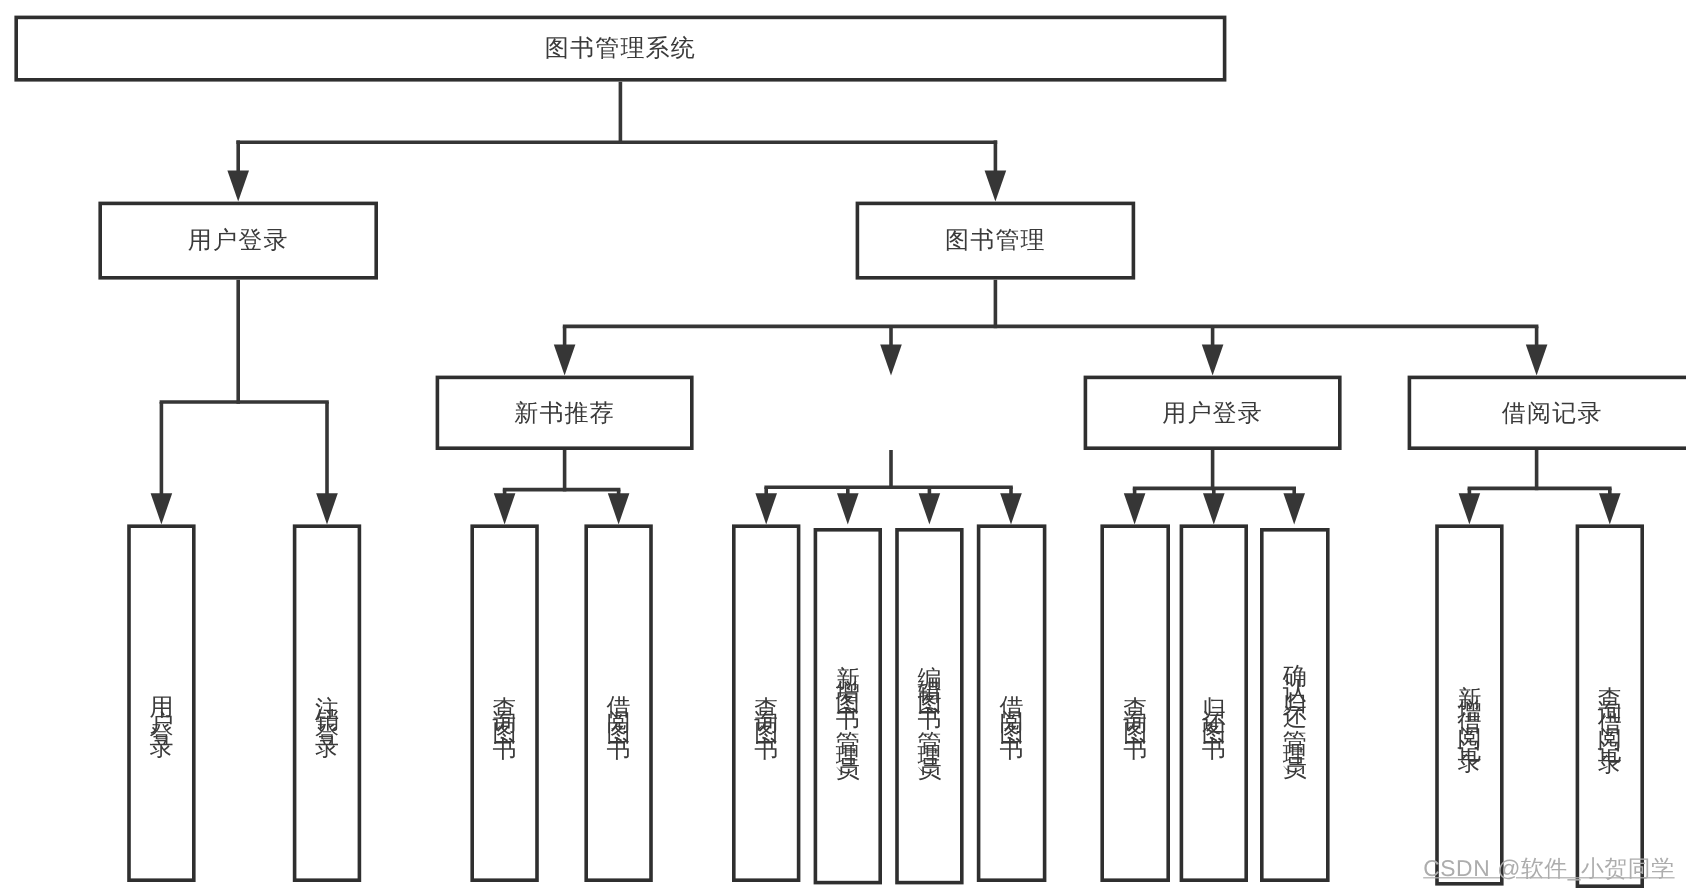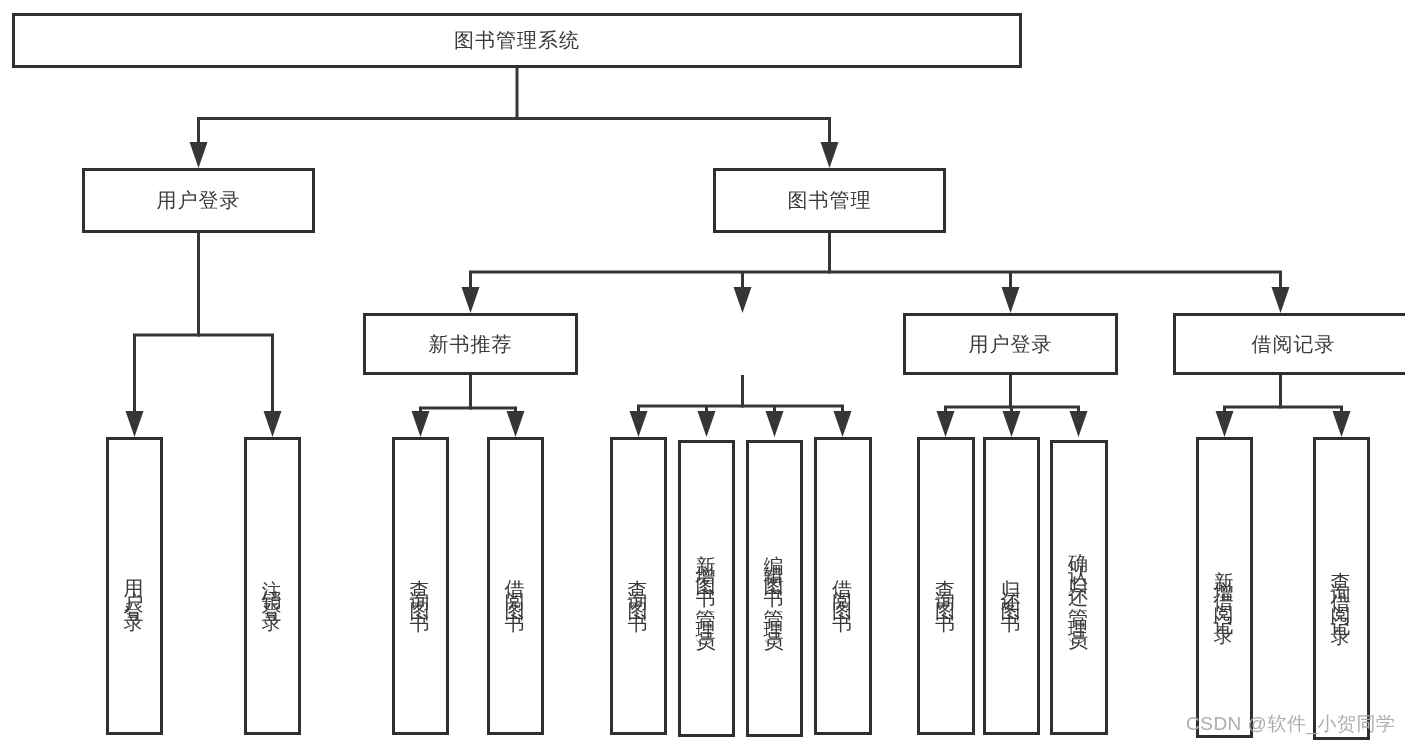--- a/index.html
+++ b/index.html
@@ -60,20 +60,21 @@
   }
   .watermark {
     position: absolute;
     left: 1186px;
     top: 711px;
     font-size: 19px;
     color: var(--watermark);
     white-space: nowrap;
     z-index: 5;
     letter-spacing: 0.5px;
+    text-decoration: underline;
   }
 </style>
 </head>
 <body>
 
 <div class="canvas">
 
   <svg class="connectors" width="1405" height="747" viewBox="0 0 1405 747">
 
     <g>

